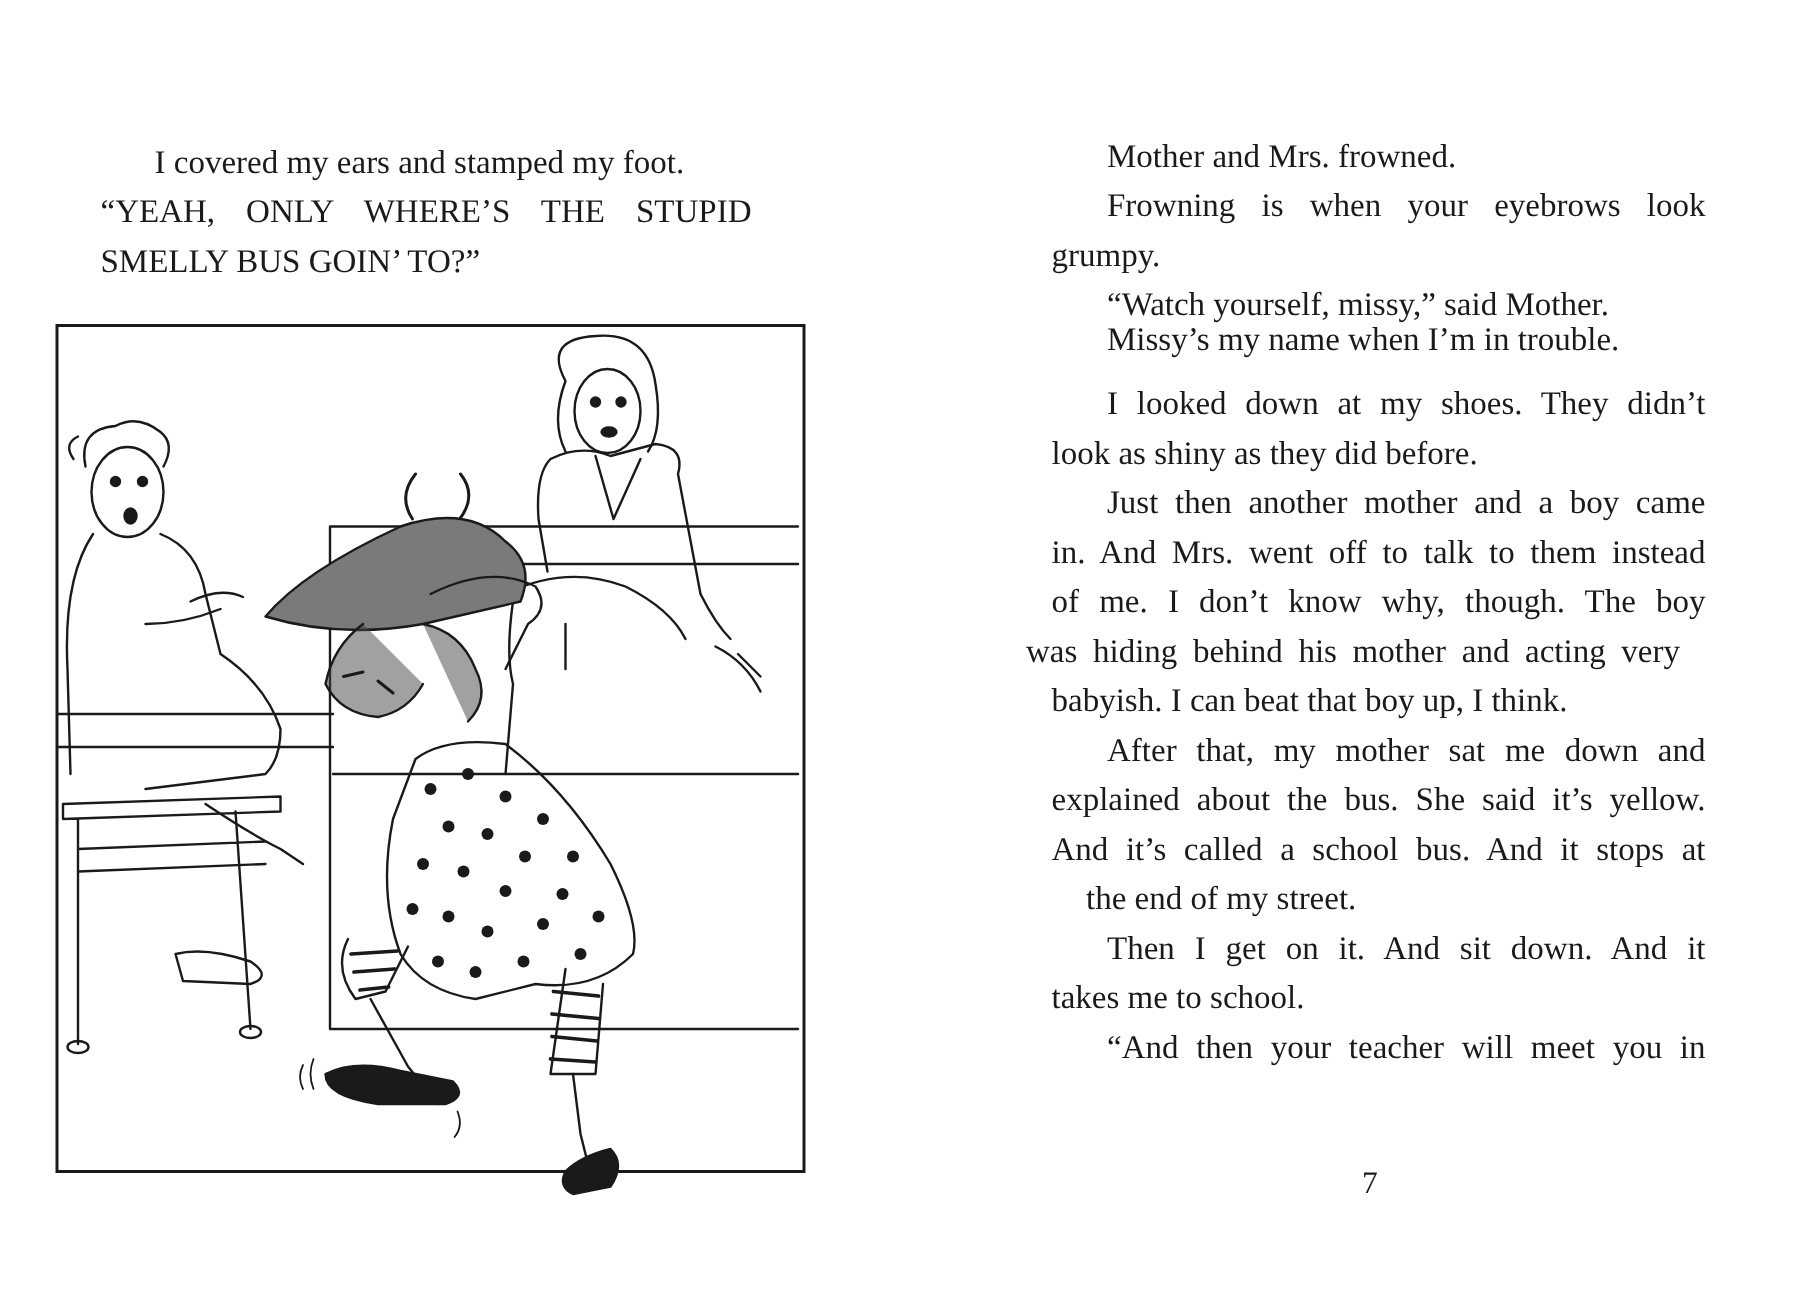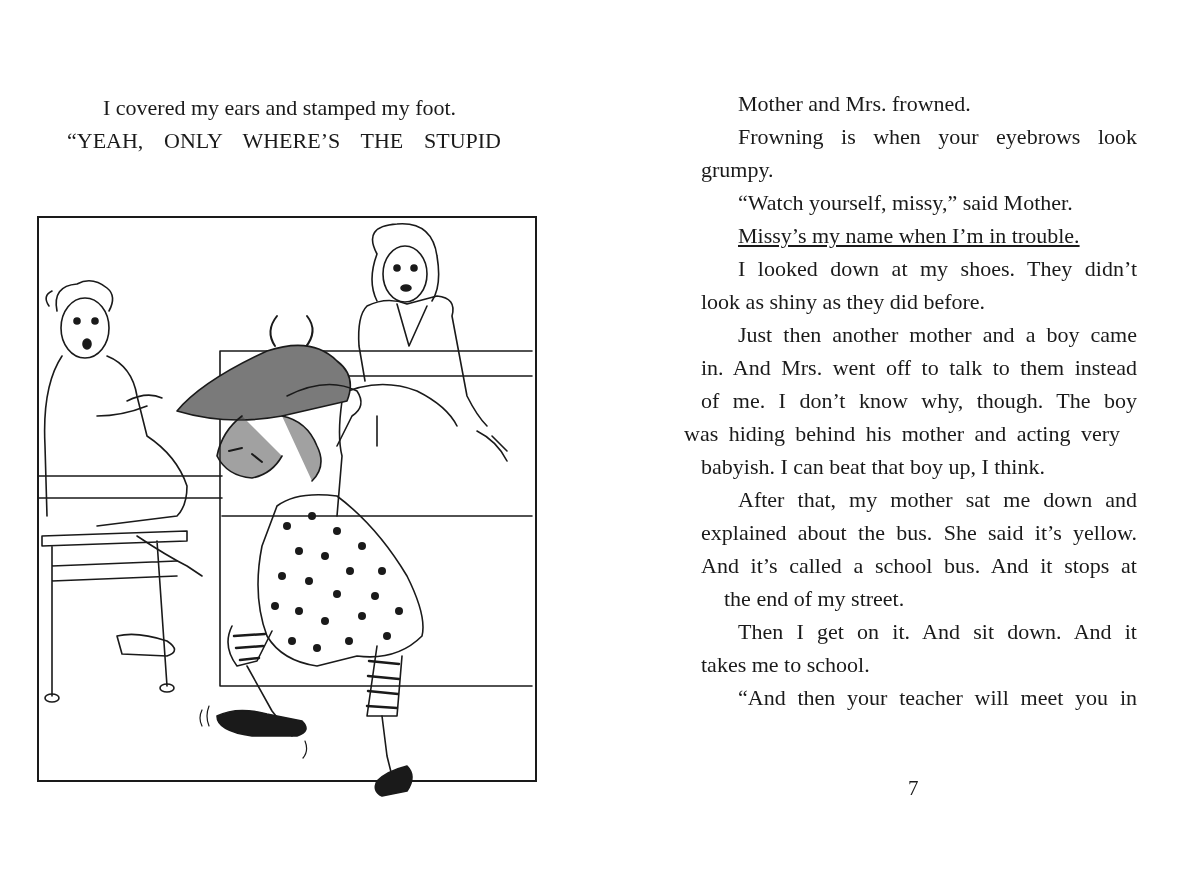--- a/index.html
+++ b/index.html
@@ -14,20 +14,21 @@
       border: 2px solid #1a1a1a; box-sizing: border-box; background: #fff; overflow: visible; }
     .illustration svg { position: absolute; left: -2px; top: -2px; overflow: visible; }
     .page-number { position: absolute; font-size: 21px; }
   </style>
 </head>
 <body>
 
 <div class="page left-page">
   <div class="line" style="left:103px; top:91px;">I covered my ears and stamped my foot.</div>
   <div class="line just" style="left:67px; top:124px; width:434px;">“YEAH, ONLY WHERE’S THE STUPID</div>
+  <div class="line" style="left:67px; top:157px;">SMELLY BUS GOIN’ TO?”</div>
 
   <div class="illustration">
     <svg width="500" height="600" viewBox="0 0 500 600" fill="none" stroke="#1a1a1a" stroke-width="1.6" stroke-linecap="round" stroke-linejoin="round">
 
       <path d="M183 135 L495 135 M183 135 L183 470 M183 160 L495 160 M183 470 L495 470 M185 300 L495 300"></path>
 
       <path d="M2 260 L185 260 M2 282 L185 282"></path>
 
       <path d="M20 95 Q15 70 40 68 Q55 60 70 72 Q80 80 72 95 M12 90 Q5 80 15 75"></path>
       <ellipse cx="48" cy="112" rx="24" ry="30"></ellipse>
@@ -100,21 +101,21 @@
       <path d="M172 490 Q168 500 172 510 M165 494 Q161 502 165 510 M268 525 Q272 535 266 542" stroke-width="1.2"></path>
     </svg>
   </div>
 </div>
 
 <div class="page right-page">
   <div class="line" style="left:138px; top:87px;">Mother and Mrs. frowned.</div>
   <div class="line just" style="left:138px; top:120px; width:399px;">Frowning is when your eyebrows look</div>
   <div class="line" style="left:101px; top:153px;">grumpy.</div>
   <div class="line" style="left:138px; top:186px;">“Watch yourself, missy,” said Mother.</div>
-  <div class="line" style="left:138px; top:219px;text-decoration:underline;">Missy’s my name when I’m in trouble.</div>
+  <div class="line" style="left:138px; top:209px;">Missy’s my name when I’m in trouble.</div>
   <div class="line just" style="left:138px; top:252px; width:399px;">I looked down at my shoes. They didn’t</div>
   <div class="line" style="left:101px; top:285px;">look as shiny as they did before.</div>
   <div class="line just" style="left:138px; top:318px; width:399px;">Just then another mother and a boy came</div>
   <div class="line just" style="left:101px; top:351px; width:436px;">in. And Mrs. went off to talk to them instead</div>
   <div class="line just" style="left:101px; top:384px; width:436px;">of me. I don’t know why, though. The boy</div>
   <div class="line just" style="left:84px; top:417px; width:436px;">was hiding behind his mother and acting very</div>
   <div class="line" style="left:101px; top:450px;">babyish. I can beat that boy up, I think.</div>
   <div class="line just" style="left:138px; top:483px; width:399px;">After that, my mother sat me down and</div>
   <div class="line just" style="left:101px; top:516px; width:436px;">explained about the bus. She said it’s yellow.</div>
   <div class="line just" style="left:101px; top:549px; width:436px;">And it’s called a school bus. And it stops at</div>

